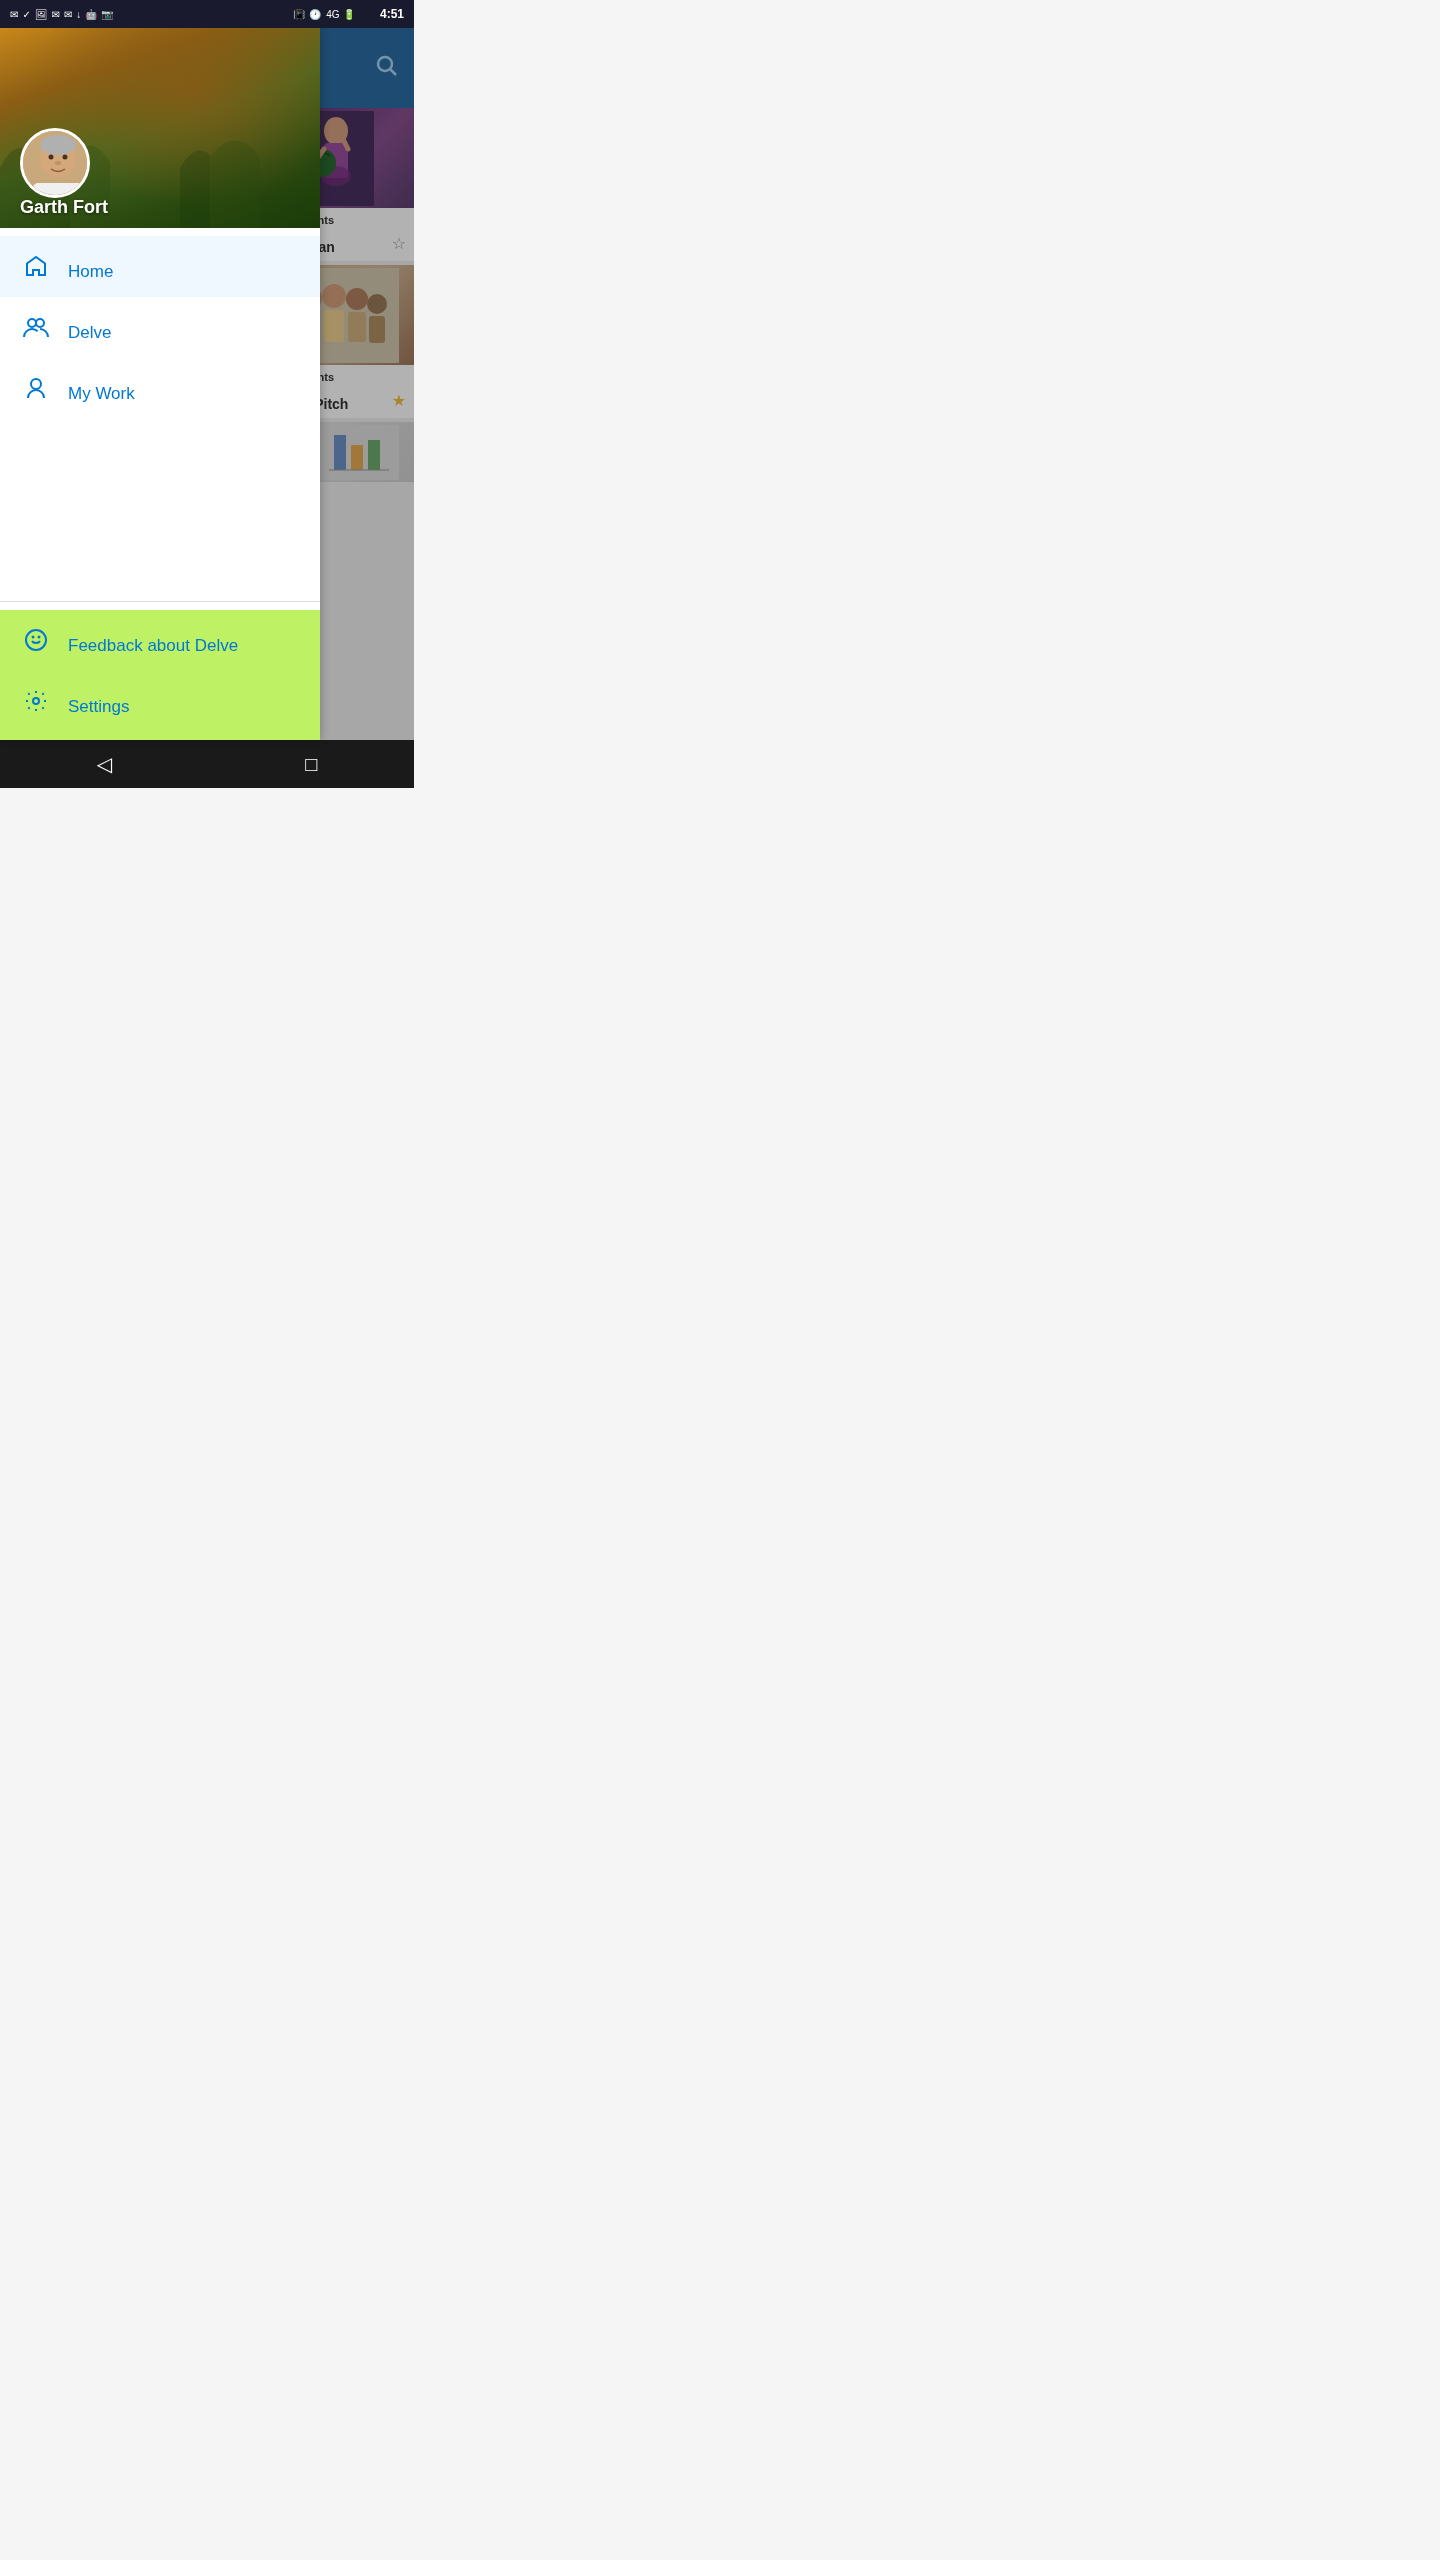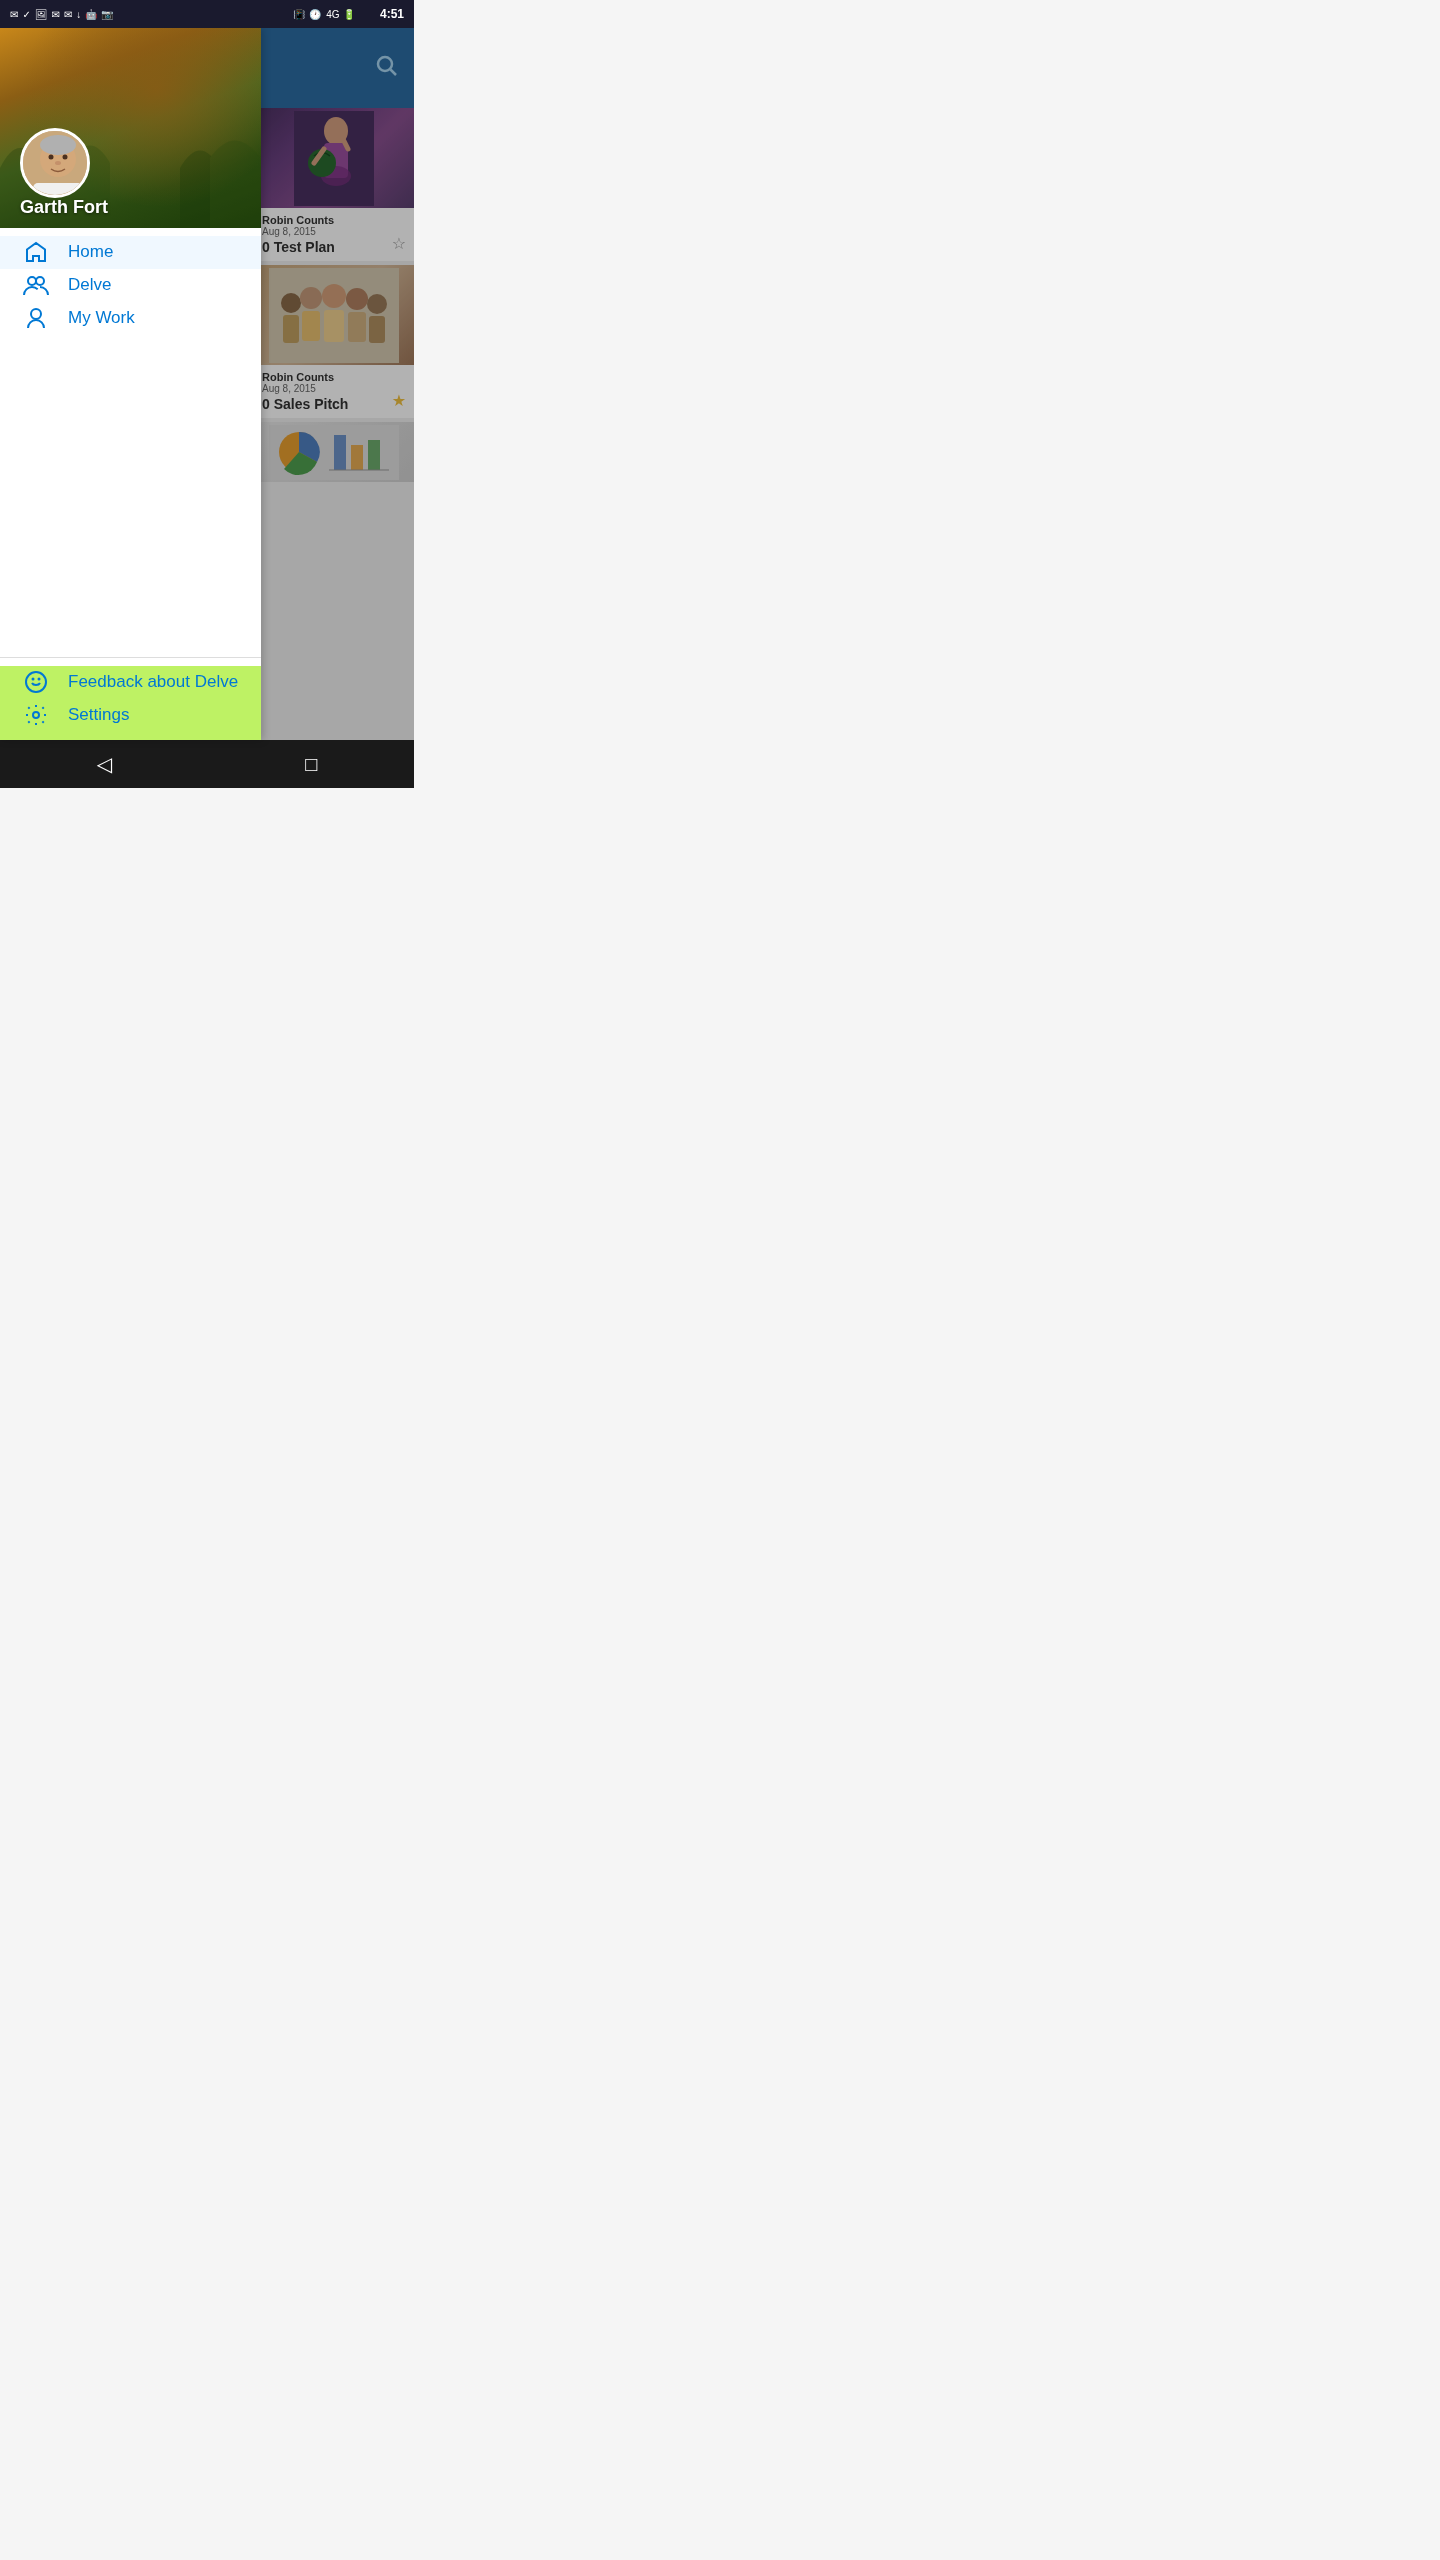--- a/index.html
+++ b/index.html
@@ -56,21 +56,21 @@
 
     
     .app-container {
       display: flex;
       position: relative;
       height: 712px;
     }
 
     
     .sidebar {
-      width: 261px;
+      width: 320px;
       background: white;
       position: absolute;
       left: 0;
       top: 0;
       bottom: 0;
       z-index: 50;
       display: flex;
       flex-direction: column;
       box-shadow: 2px 0 8px rgba(0,0,0,0.2);
     }
@@ -117,22 +117,22 @@
     
     .nav-list {
       flex: 1;
       list-style: none;
       padding-top: 8px;
       background: white;
     }
 
     .nav-item {
       display: flex;
-      align-items: center;
-      padding: 0 20px;
+      align-items: flex-end;
+      padding: 14px 20px;
       cursor: pointer;
       border-bottom: 1px solid transparent;
     }
 
     .nav-item.active {
       background: #f0f8ff;
     }
 
     .nav-icon {
       width: 32px;

